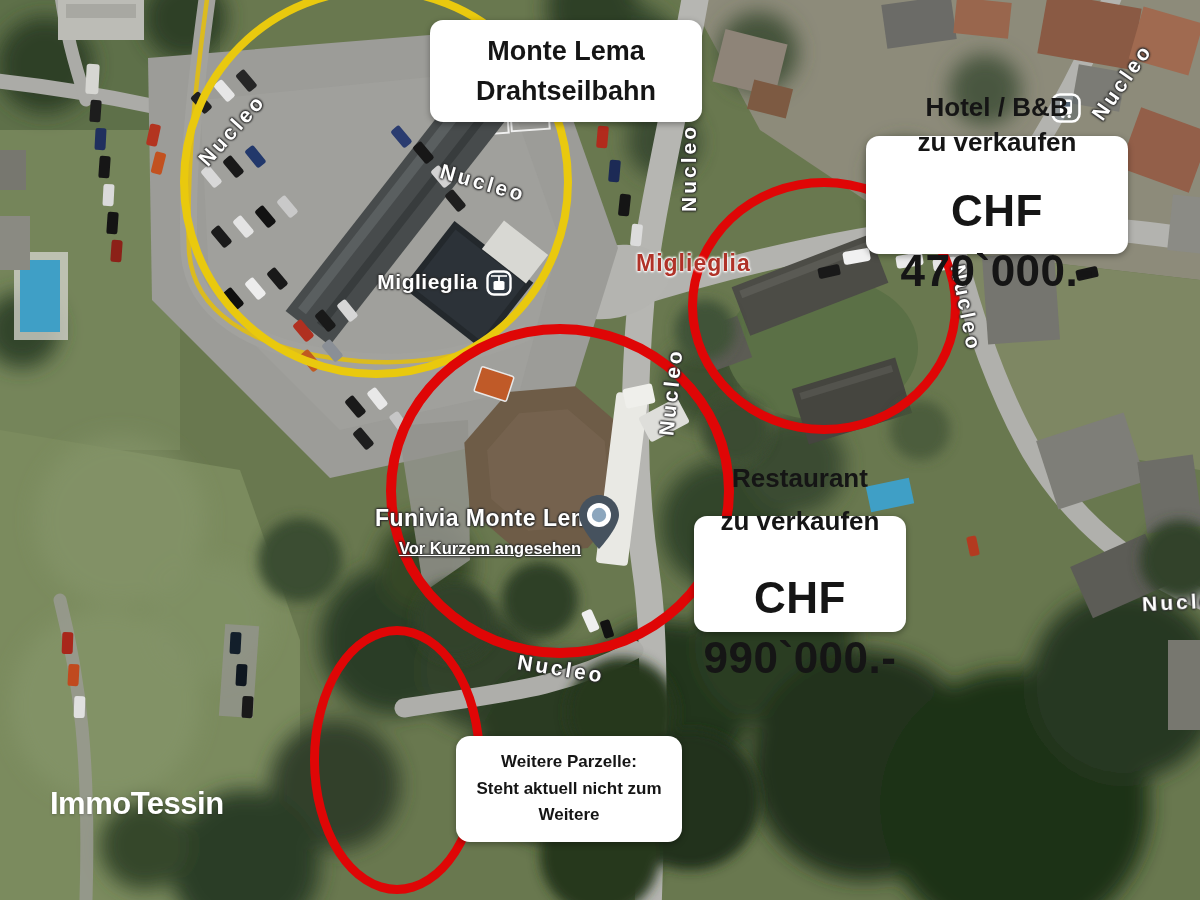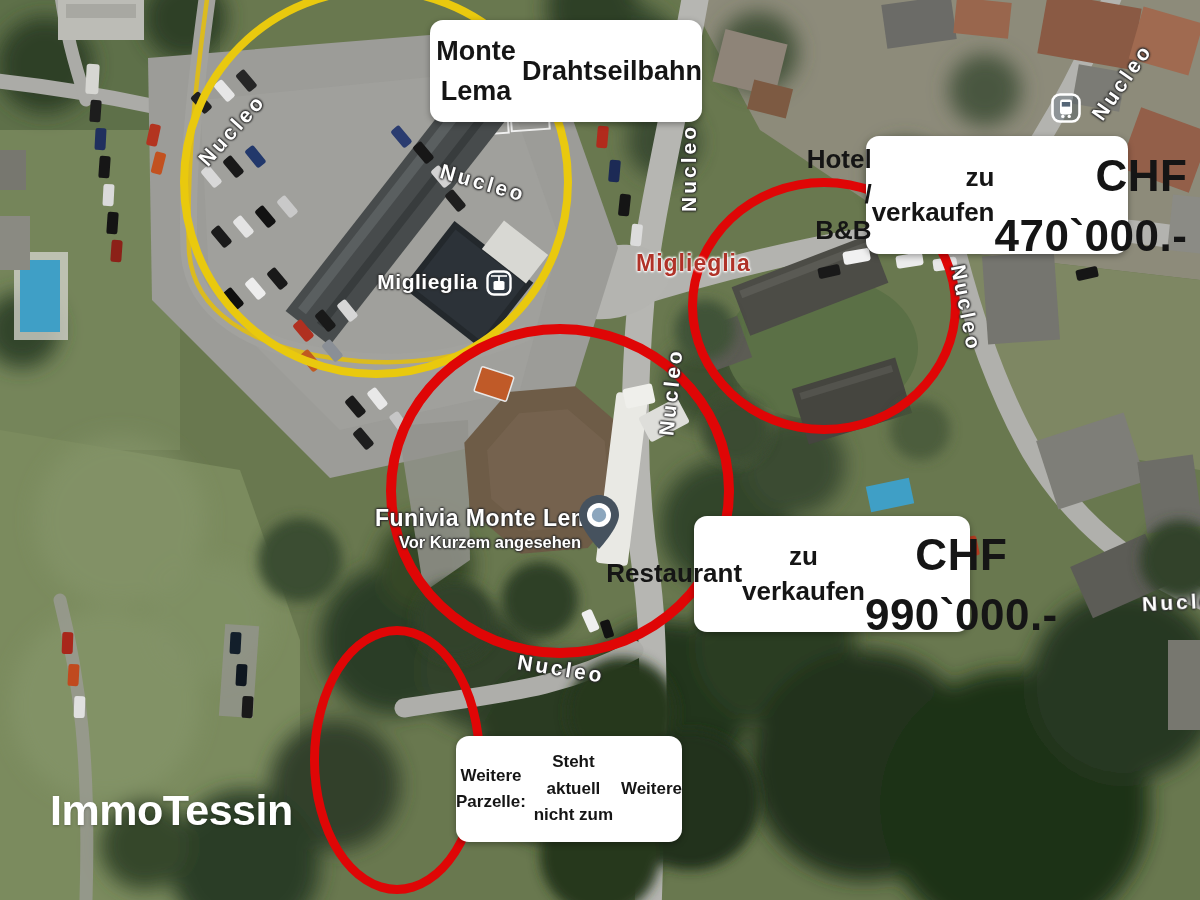--- a/index.html
+++ b/index.html
@@ -11,49 +11,49 @@
   .ring{position:absolute;border-radius:50%;background:transparent;box-sizing:border-box;}
   .ring.yellow{border:8px solid #e9c90e;z-index:2;}
   .ring.red{border:9px solid #df0606;z-index:2;}
   #ring-cablecar{left:180px;top:-14px;width:392px;height:392px;}
   #ring-hotel{left:688px;top:178px;width:272px;height:256px;}
   #ring-restaurant{left:386px;top:324px;width:348px;height:334px;border-width:10px;}
   #ring-parcel{left:310px;top:626px;width:174px;height:268px;}
 
   
   .note{position:absolute;z-index:5;background:#ffffff;border-radius:13px;
-        box-shadow:0 2px 6px rgba(0,0,0,.35);display:flex;flex-direction:row;
+        box-shadow:0 2px 6px rgba(0,0,0,.35);display:flex;flex-direction:column;
         align-items:center;justify-content:center;color:#151515;font-weight:700;text-align:center;}
   #note-cablecar{left:430px;top:20px;width:272px;height:102px;font-size:27px;line-height:1.5;}
-  #note-hotel{left:866px;top:136px;width:262px;height:118px;font-size:26px;line-height:1.35;text-align:right;}
-  #note-restaurant{left:694px;top:516px;width:276px;height:116px;font-size:26px;line-height:1.35;}
-  #note-parcel{left:456px;top:736px;width:226px;height:106px;font-size:17px;font-weight:600;line-height:1.55;}
+  #note-hotel{left:866px;top:136px;width:262px;height:118px;font-size:26px;line-height:1.35;}
+  #note-restaurant{left:694px;top:516px;width:212px;height:116px;font-size:26px;line-height:1.35;gap:8px;}
+  #note-parcel{left:456px;top:736px;width:226px;height:106px;font-size:17px;font-weight:600;line-height:1.55;border-radius:14px;}
   .n-price{font-size:44px;margin-top:21px;letter-spacing:0.5px;}
 
   
   .street{position:absolute;z-index:3;color:#ffffff;font-weight:700;font-size:21px;letter-spacing:3px;
           white-space:nowrap;transform-origin:center;
           text-shadow:0 1px 2px rgba(45,45,45,.95),0 -1px 2px rgba(45,45,45,.95),
                       1px 0 2px rgba(45,45,45,.95),-1px 0 2px rgba(45,45,45,.95);}
   .town{position:absolute;z-index:4;font-weight:700;font-size:23px;letter-spacing:1px;color:#b03228;
         text-shadow:0 0 3px #fff,0 0 3px #fff,0 1px 2px #fff,0 -1px 2px #fff;white-space:nowrap;}
   .poi-wrap{position:absolute;z-index:4;left:360px;top:505px;width:260px;text-align:center;color:#fff;
             text-shadow:0 1px 2px rgba(45,45,45,.95),0 -1px 2px rgba(45,45,45,.95),
                         1px 0 2px rgba(45,45,45,.95),-1px 0 2px rgba(45,45,45,.95);}
   .poi-title{font-size:23px;font-weight:700;letter-spacing:.5px;}
-  .poi-sub{font-size:16.5px;font-weight:600;margin-top:1px;}
+  .poi-sub{font-size:16.5px;font-weight:600;margin-top:7px;text-decoration:underline;}
   .station-label{position:absolute;z-index:4;left:318px;top:270px;width:160px;text-align:right;color:#fff;
             font-size:21px;font-weight:600;letter-spacing:.5px;
             text-shadow:0 1px 2px rgba(45,45,45,.9),0 -1px 2px rgba(45,45,45,.9),
                         1px 0 2px rgba(45,45,45,.9),-1px 0 2px rgba(45,45,45,.9);}
   .mini-icon{position:absolute;z-index:4;}
   #pin{position:absolute;z-index:4;left:578px;top:494px;width:42px;height:56px;}
 
   
-  #logo{position:absolute;z-index:6;left:50px;top:786px;color:#ffffff;font-size:43px;font-weight:700;
+  #logo{position:absolute;z-index:6;left:50px;top:786px;color:#ffffff;font-size:31px;font-weight:700;
         letter-spacing:-0.5px;text-shadow:0 1px 3px rgba(0,0,0,.25);text-align:center;}
 </style>
 </head>
 <body>
 
 <div id="stage">
 
   <svg id="map-art" width="1200" height="900" viewBox="0 0 1200 900">
     <defs>
       <filter id="b10" x="-50%" y="-50%" width="200%" height="200%">

